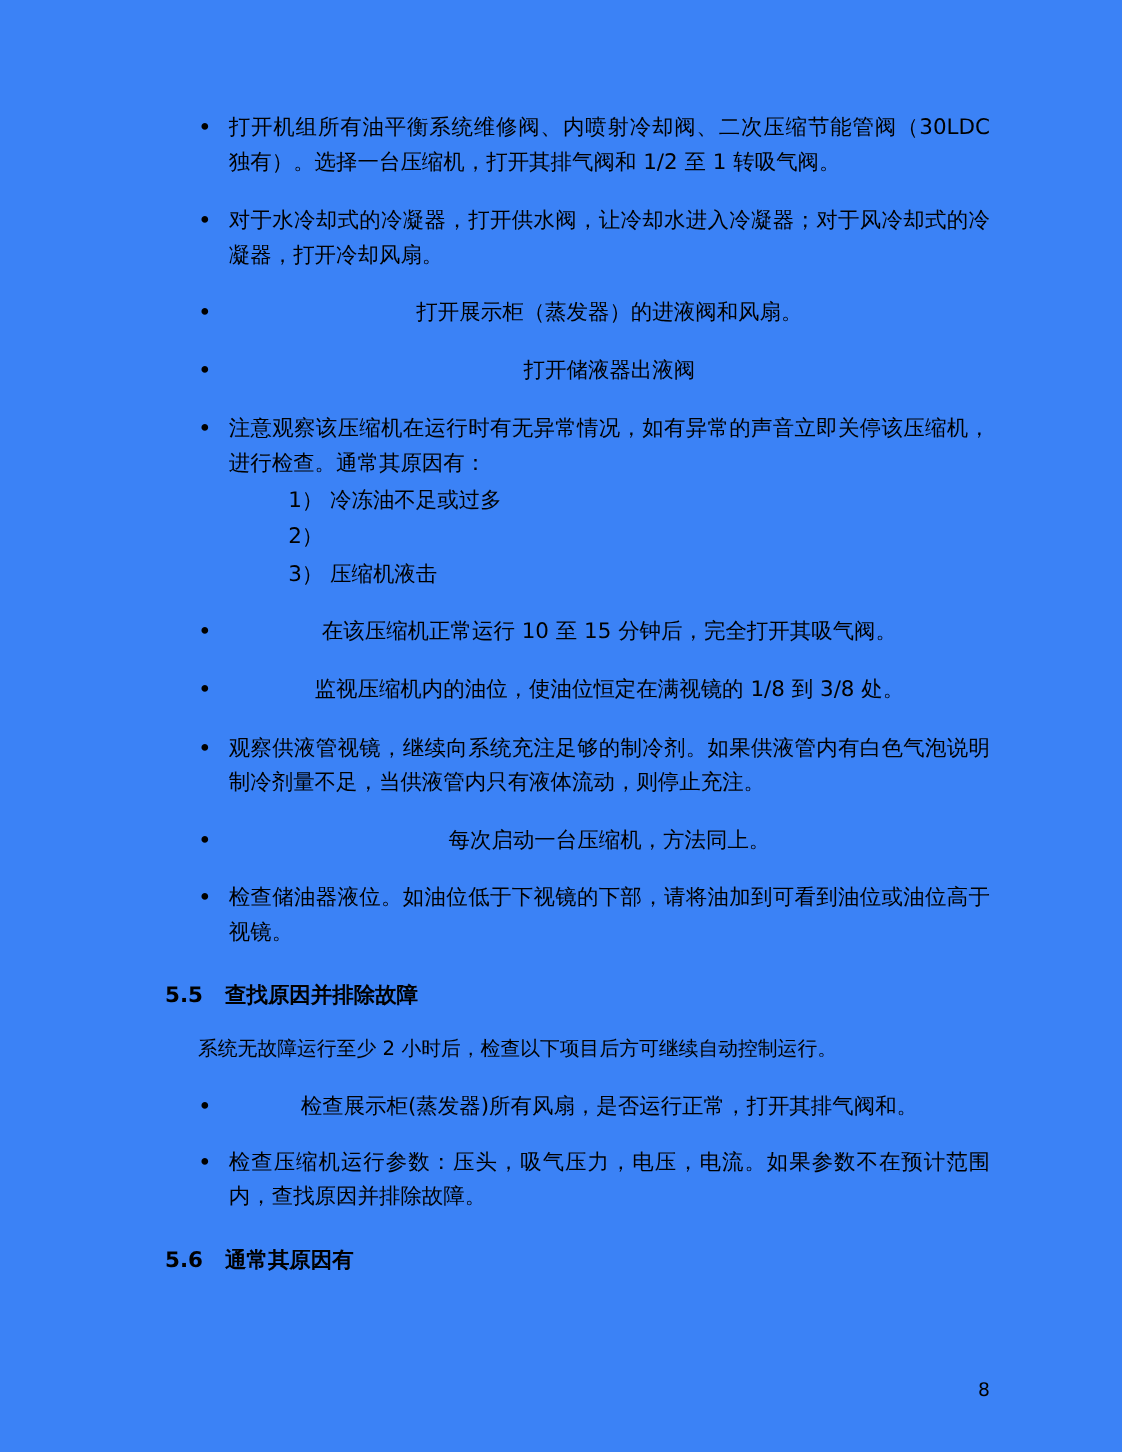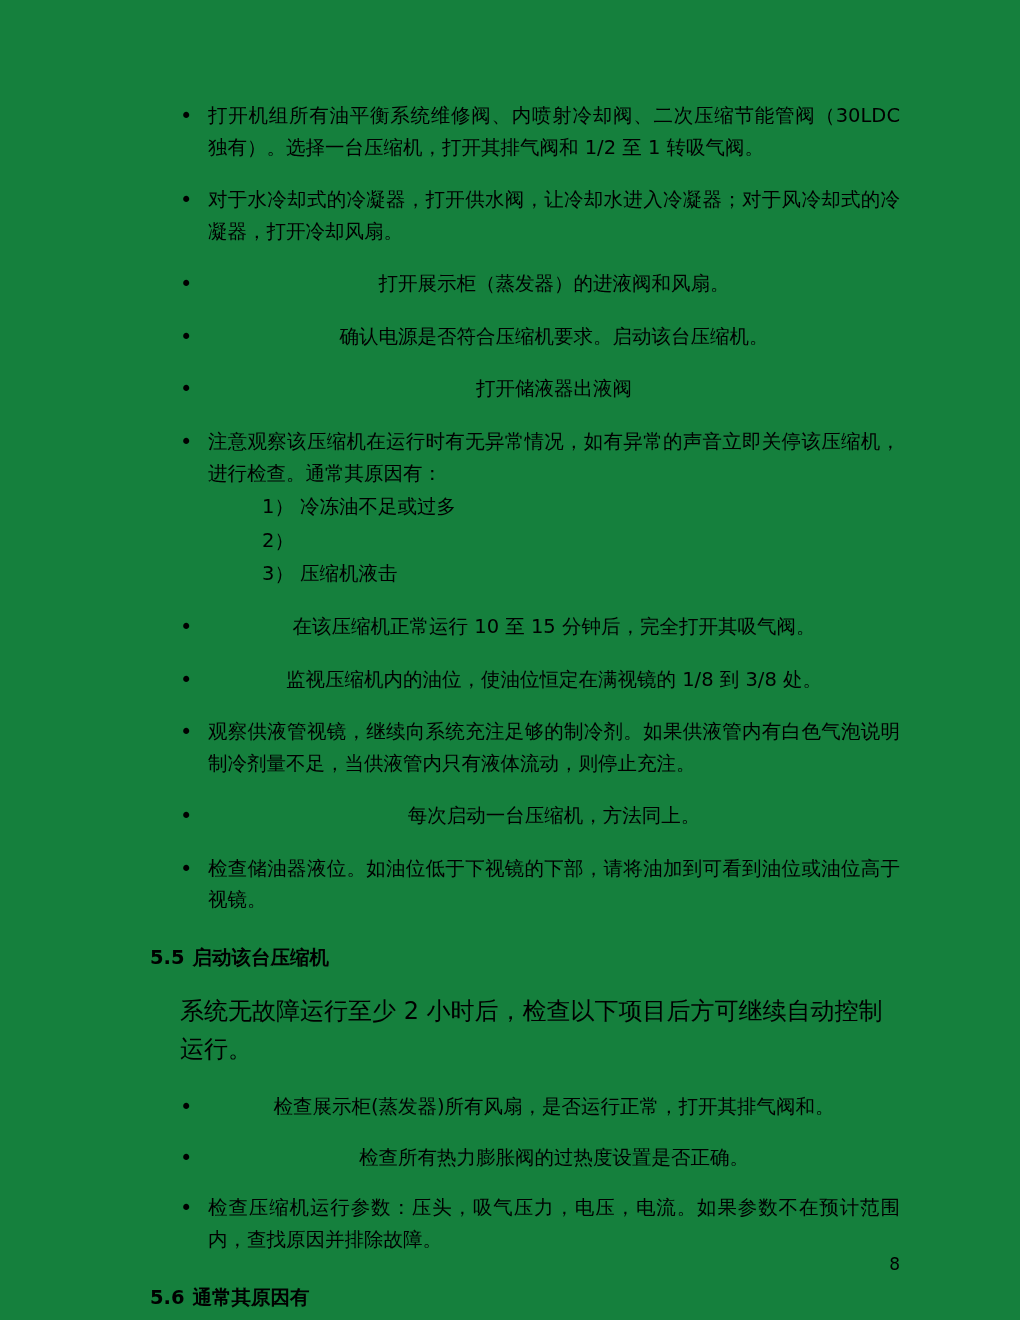--- a/index.html
+++ b/index.html
@@ -8,21 +8,21 @@
     background: #ffffff;
   }
   body {
     font-family: "DejaVu Sans", "Liberation Sans", sans-serif;
     color: #000000;
   }
   .page {
     position: relative;
     width: 1020px;
     height: 1320px;
-    background: #15803d;
+    background: #3b82f6;
     box-sizing: border-box;
     padding: 100px 120px 40px 150px;
     overflow: hidden;
   }
   .doc-body {
     font-size: 19.5px;
     line-height: 1.62;
   }
   ul.bullets {
     list-style: none;
@@ -68,26 +68,26 @@
     flex: 0 0 92px;
     padding-left: 54px;
     box-sizing: border-box;
   }
   .heading {
     font-size: 19.5px;
     font-weight: bold;
     margin: 26px 0 18px 0;
   }
   .heading .hnum {
-    margin-right: 8px;
+    margin-right: 20px;
   }
   .intro-para {
     margin: 0 0 22px 0;
     padding-left: 30px;
-    font-size: 24px;
+    font-size: 18px;
   }
   .page-number {
     position: absolute;
     right: 120px;
     bottom: 46px;
     font-size: 17px;
   }
 </style>
 </head>
 <body>
@@ -97,23 +97,20 @@
 
     <ul class="bullets">
       <li>
         <span class="para-text">打开机组所有油平衡系统维修阀、内喷射冷却阀、二次压缩节能管阀（30LDC 独有）。选择一台压缩机，打开其排气阀和 1/2 至 1 转吸气阀。</span>
       </li>
       <li>
         <span class="para-text">对于水冷却式的冷凝器，打开供水阀，让冷却水进入冷凝器；对于风冷却式的冷凝器，打开冷却风扇。</span>
       </li>
       <li>
         <span class="para-text nojust">打开展示柜（蒸发器）的进液阀和风扇。</span>
-      </li>
-      <li>
-        <span class="para-text nojust">确认电源是否符合压缩机要求。启动该台压缩机。</span>
       </li>
       <li>
         <span class="para-text nojust">打开储液器出液阀</span>
       </li>
       <li>
         <span class="para-text">注意观察该压缩机在运行时有无异常情况，如有异常的声音立即关停该压缩机，进行检查。通常其原因有：</span>
         <ul class="sub-list">
           <li>
             <span class="num">1）</span>
             <span>冷冻油不足或过多</span>
@@ -138,31 +135,28 @@
       </li>
       <li>
         <span class="para-text nojust">每次启动一台压缩机，方法同上。</span>
       </li>
       <li>
         <span class="para-text">检查储油器液位。如油位低于下视镜的下部，请将油加到可看到油位或油位高于视镜。</span>
       </li>
     </ul>
 
     <div class="heading">
-      <span class="hnum">5.5</span><span>启动该台压缩机</span>
+      <span class="hnum">5.5</span><span>查找原因并排除故障</span>
     </div>
 
     <div class="intro-para">系统无故障运行至少 2 小时后，检查以下项目后方可继续自动控制运行。</div>
 
     <ul class="bullets">
       <li class="tight">
         <span class="para-text nojust">检查展示柜(蒸发器)所有风扇，是否运行正常，打开其排气阀和。</span>
-      </li>
-      <li class="tight">
-        <span class="para-text nojust">检查所有热力膨胀阀的过热度设置是否正确。</span>
       </li>
       <li class="tight">
         <span class="para-text">检查压缩机运行参数：压头，吸气压力，电压，电流。如果参数不在预计范围内，查找原因并排除故障。</span>
       </li>
     </ul>
 
     <div class="heading">
       <span class="hnum">5.6</span><span>通常其原因有</span>
     </div>
 

